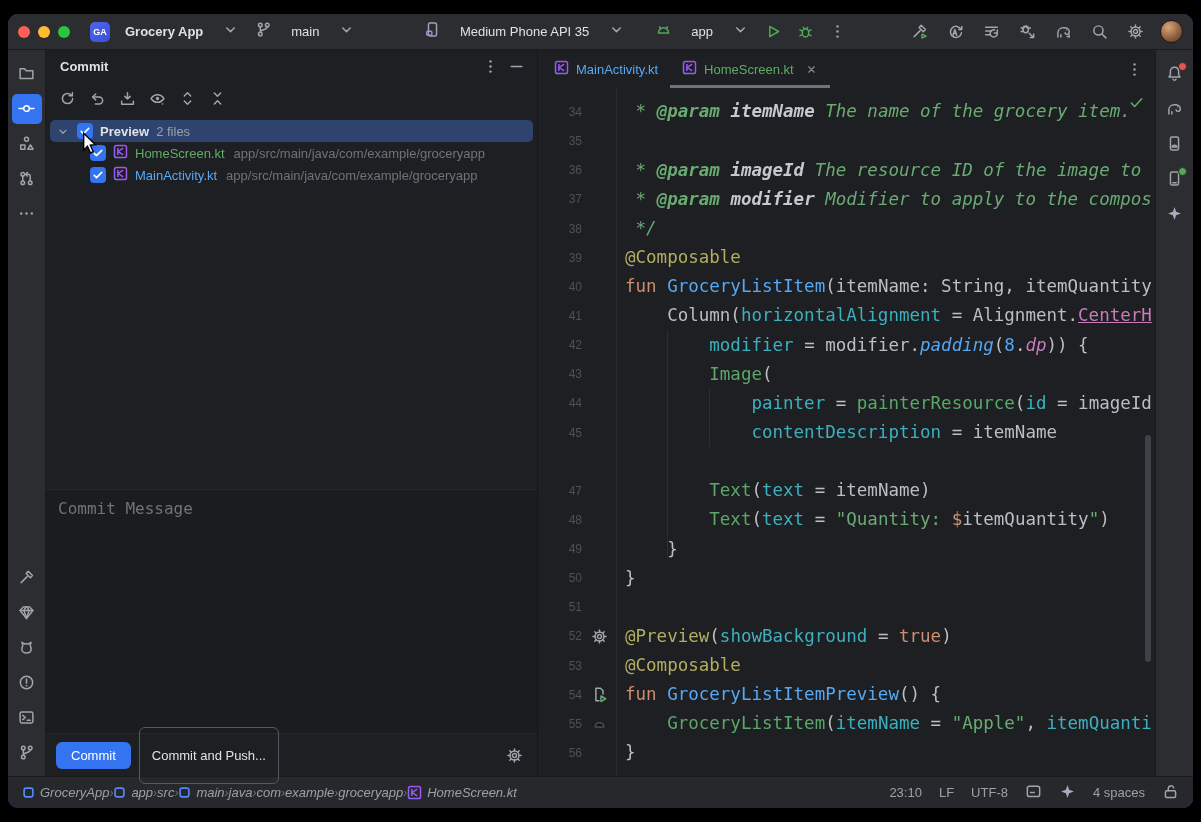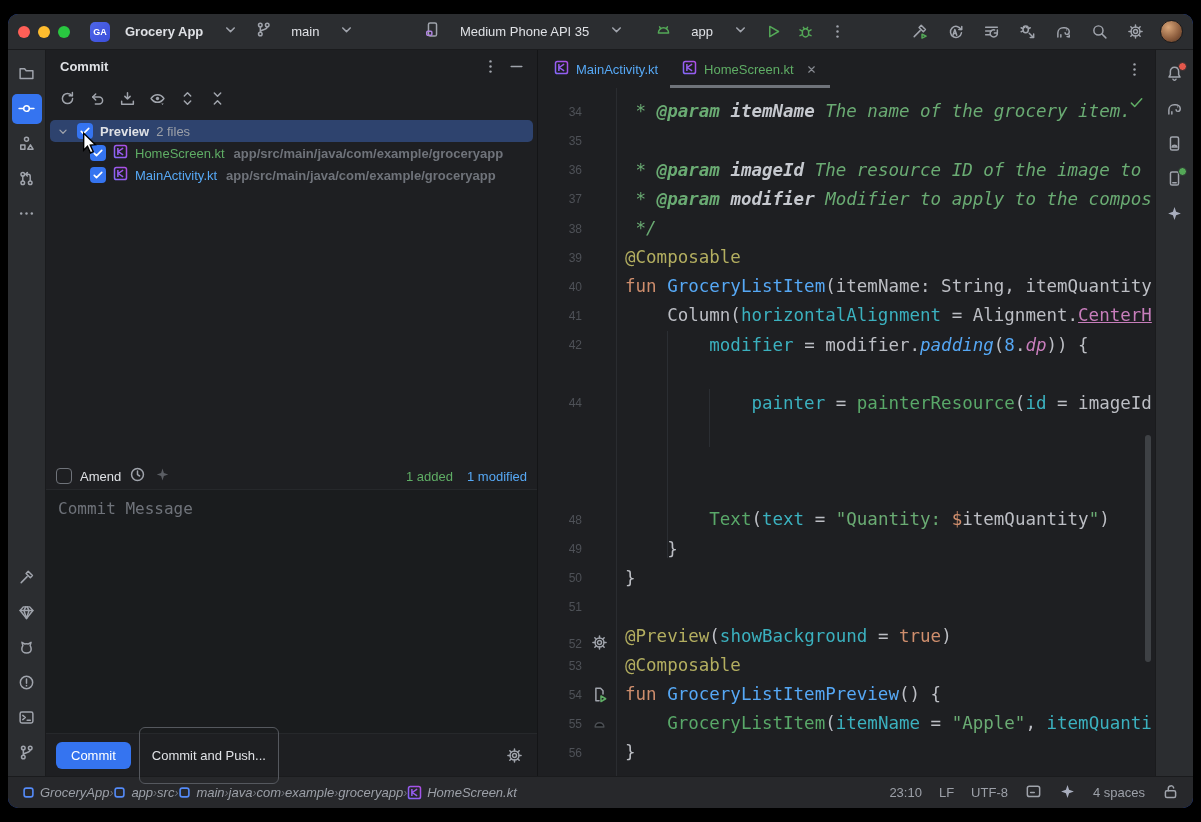--- a/index.html
+++ b/index.html
@@ -36,21 +36,21 @@
   .cp-title{color:#DFE1E5;font-size:13px;font-weight:700;flex:1;}
   .cp-toolbar{height:32px;display:flex;align-items:center;gap:4px;padding:0 8px;flex:0 0 32px;}
   .tree{flex:1;position:relative;padding:6px 4px 0 4px;overflow:hidden;}
   .tree-row{height:22px;display:flex;align-items:center;border-radius:5px;padding:0 6px;gap:7px;font-size:13px;}
   .tree-row.selected{background:#2E436E;}
   .cbx{width:16px;height:16px;border-radius:4px;flex:0 0 16px;display:flex;align-items:center;justify-content:center;}
   .cbx.on{background:#3574F0;}
   .cbx.off{background:transparent;border:1.5px solid #6F737A;box-sizing:border-box;}
   .twisty{width:14px;display:flex;justify-content:center;}
   .fname{font-size:13px;}
-  .fpath{color:#6F737A;font-size:13px;margin-left:2px;font-weight:bold;}
+  .fpath{color:#6F737A;font-size:13px;margin-left:2px;}
   .amend-row{height:26px;display:flex;align-items:center;gap:8px;padding:0 10px;flex:0 0 26px;}
   .amend-label{color:#DFE1E5;font-size:13px;}
   .counts{margin-left:auto;font-size:13px;display:flex;gap:14px;}
   .msg-area{flex:0 0 245px;background:#1A1C1E;border-top:1px solid #26282B;border-bottom:1px solid #26282B;
     padding:9px 12px;box-sizing:border-box;}
   .msg-placeholder{color:#6F737A;font-size:16px;font-family:"DejaVu Sans Mono","Liberation Mono",monospace;}
   .cp-buttons{height:42px;display:flex;align-items:center;gap:8px;padding:0 10px;flex:0 0 42px;}
   .btn-primary{background:#3574F0;color:#fff;font-size:13px;border:none;border-radius:6px;padding:6px 15px;font-family:inherit;}
   .btn-secondary{background:transparent;color:#DFE1E5;font-size:13px;border:1px solid #55585E;border-radius:6px;padding:20px 12px;font-family:inherit;}
   .cp-buttons .gear-right{margin-left:auto;}
@@ -400,35 +400,20 @@
                     <stop offset="1" stop-color="#B44AE0"></stop>
                   </linearGradient>
                 </defs>
                 <rect x="1.6" y="1.6" width="12.8" height="12.8" rx="2" fill="none" stroke="url(#kg)" stroke-width="1.6"></rect>
                 <path d="M5.2 4.3v7.4M10.8 4.3L5.5 8l5.3 3.7" fill="none" stroke="url(#kg)" stroke-width="1.6" stroke-linejoin="round"></path>
               </svg></span>
 <span class="fname" style="color:#56A8F5">MainActivity.kt</span>
 <span class="fpath">app/src/main/java/com/example/groceryapp</span>
           </div>
         </div>
-      <div class="amend-row">
-        <div class="cbx off"></div>
-        <span class="amend-label">Amend</span>
-        <span id="clockIco"><svg viewBox="0 0 16 16" width="17" height="17" fill="none" stroke="#A0A4AC" stroke-width="1.4" stroke-linecap="round" stroke-linejoin="round">
-              <circle cx="8" cy="8" r="5.6"></circle>
-              <path d="M8 4.8v3.4l2 1.2"></path>
-            </svg></span>
-        <span id="sparkDim"><svg viewBox="0 0 16 16" width="17" height="17" fill="none" stroke="#A0A4AC" stroke-width="1.4" stroke-linecap="round" stroke-linejoin="round">
-              <path d="M8 2.4L9.3 6.5 13.4 8 9.3 9.5 8 13.6 6.7 9.5 2.6 8l4.1-1.5z" fill="#5B5E64" stroke="none"></path>
-            </svg></span>
-        <div class="counts">
-          <span style="color:#5FAD65">1 added</span>
-          <span style="color:#56A8F5">1 modified</span>
-        </div>
-      </div>
       <div class="msg-area">
         <span class="msg-placeholder">Commit Message</span>
       </div>
       <div class="cp-buttons">
         <button class="btn-primary">Commit</button>
         <button class="btn-secondary">Commit and Push...</button>
         <div class="icon-btn gear-right" id="cpGear">
             <svg viewBox="0 0 16 16" width="17" height="17" fill="none" stroke="#A0A4AC" stroke-width="1.4" stroke-linecap="round" stroke-linejoin="round">
               <circle cx="8" cy="8" r="1.9"></circle>
               <circle cx="8" cy="8" r="4.2"></circle>
@@ -521,46 +506,61 @@
           <div class="code-line" style="top: 213.38px;">
             <span class="ln">41</span>
             <span class="gut"></span>
             <span class="src"><span class="tk-txt">    Column(</span><span class="tk-named">horizontalAlignment</span><span class="tk-txt"> = Alignment.</span><span class="tk-propU">CenterH</span></span>
           </div>
           <div class="code-line" style="top: 242.52px;">
             <span class="ln">42</span>
             <span class="gut"></span>
             <span class="src"><span class="tk-txt">        </span><span class="tk-named">modifier</span><span class="tk-txt"> = modifier.</span><span class="tk-ext">padding</span><span class="tk-txt">(</span><span class="tk-num">8</span><span class="tk-txt">.</span><span class="tk-prop">dp</span><span class="tk-txt">)) {</span></span>
           </div>
+          <div class="code-line" style="top: 271.66px;">
+            <span class="ln">43</span>
+            <span class="gut"></span>
+            <span class="src"><span class="tk-txt">        </span><span class="tk-comp">Image</span><span class="tk-txt">(</span></span>
+          </div>
           <div class="code-line" style="top: 300.8px;">
             <span class="ln">44</span>
             <span class="gut"></span>
             <span class="src"><span class="tk-txt">            </span><span class="tk-named">painter</span><span class="tk-txt"> = </span><span class="tk-comp">painterResource</span><span class="tk-txt">(</span><span class="tk-named">id</span><span class="tk-txt"> = imageId</span></span>
           </div>
+          <div class="code-line" style="top: 329.94px;">
+            <span class="ln">45</span>
+            <span class="gut"></span>
+            <span class="src"><span class="tk-txt">            </span><span class="tk-named">contentDescription</span><span class="tk-txt"> = itemName</span></span>
+          </div>
+          <div class="code-line" style="top: 388.22px;">
+            <span class="ln">47</span>
+            <span class="gut"></span>
+            <span class="src"><span class="tk-txt">        </span><span class="tk-comp">Text</span><span class="tk-txt">(</span><span class="tk-named">text</span><span class="tk-txt"> = itemName)</span></span>
+          </div>
           <div class="code-line" style="top: 417.36px;">
             <span class="ln">48</span>
             <span class="gut"></span>
             <span class="src"><span class="tk-txt">        </span><span class="tk-comp">Text</span><span class="tk-txt">(</span><span class="tk-named">text</span><span class="tk-txt"> = </span><span class="tk-str">"Quantity: </span><span class="tk-esc">$</span><span class="tk-txt">itemQuantity</span><span class="tk-str">"</span><span class="tk-txt">)</span></span>
           </div>
           <div class="code-line" style="top: 446.5px;">
             <span class="ln">49</span>
             <span class="gut"></span>
             <span class="src"><span class="tk-txt">    }</span></span>
           </div>
           <div class="code-line" style="top: 475.64px;">
             <span class="ln">50</span>
             <span class="gut"></span>
             <span class="src"><span class="tk-txt">}</span></span>
           </div>
           <div class="code-line" style="top: 504.78px;">
             <span class="ln">51</span>
             <span class="gut"></span>
             <span class="src"></span>
           </div>
-          <div class="code-line" style="top: 533.92px; align-items: flex-end;">
+          <div class="code-line" style="top: 533.92px;">
             <span class="ln">52</span>
             <span class="gut">
               <svg viewBox="0 0 16 16" width="17" height="17" fill="none" stroke="#A0A4AC" stroke-width="1.4" stroke-linecap="round" stroke-linejoin="round">
                 <circle cx="8" cy="8" r="1.9"></circle>
                 <circle cx="8" cy="8" r="4.2"></circle>
                 <path d="M8 1.8v2M8 12.2v2M1.8 8h2M12.2 8h2M3.6 3.6l1.4 1.4M11 11l1.4 1.4M12.4 3.6L11 5M5 11l-1.4 1.4"></path>
               </svg>
             </span>
             <span class="src"><span class="tk-ann">@Preview</span><span class="tk-txt">(</span><span class="tk-named">showBackground</span><span class="tk-txt"> = </span><span class="tk-kw">true</span><span class="tk-txt">)</span></span>
           </div>

